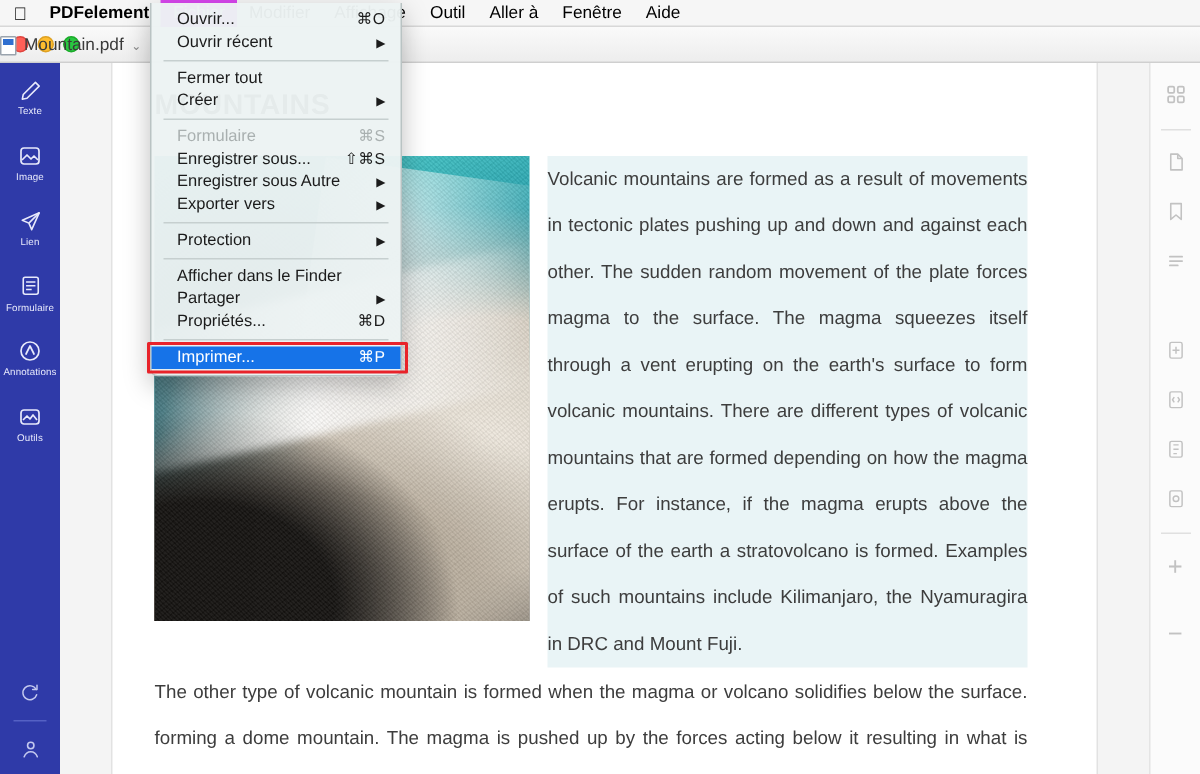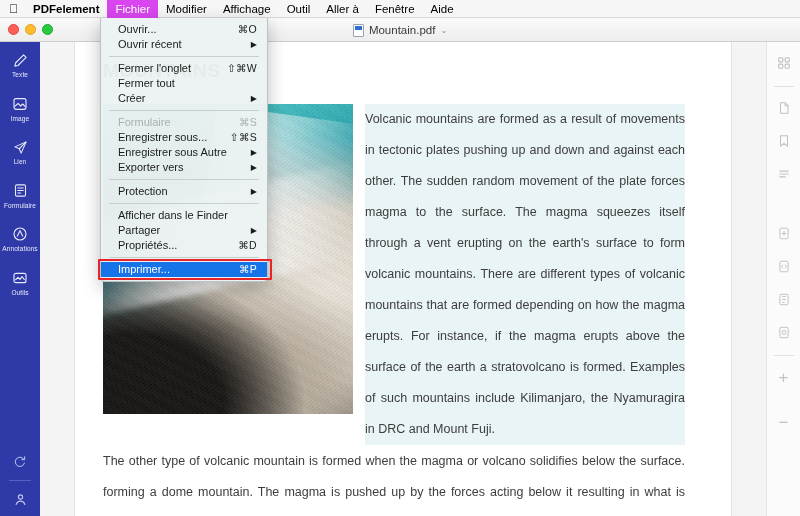--- a/index.html
+++ b/index.html
@@ -34,21 +34,21 @@
     border-bottom:1px solid #cfcfcf;
     z-index:30;
   }
   .lights { position:absolute; left:8px; top:6px; display:flex; gap:6px; }
   .light { width:11px; height:11px; border-radius:50%; }
   .l-red { background:#ff5f57; border:0.5px solid #e0443e; }
   .l-yellow { background:#ffbd2e; border:0.5px solid #dea123; }
   .l-green { background:#28c840; border:0.5px solid #1aab29; }
   .doctitle {
     position:absolute; left:0; top:0; width:800px; height:24px;
-    display:flex; align-items:center; justify-content:center;
+    display:flex; align-items:center; justify-content:flex-start;
     gap:5px; font-size:11.5px; color:#3a3a3a;
   }
   .docicon {
     width:11px; height:13px; background:#fff;
     border:1px solid #9aa3ad; border-radius:1px;
     position:relative; flex:none;
   }
   .docicon:before{
     content:""; position:absolute; left:1px; right:1px; top:1px; height:4px;
     background:#2f6fd0;
@@ -135,21 +135,21 @@
   }
   .full-text {
     position:absolute; left:28px; top:404px; width:582px;
     font-size:12.5px; line-height:30.5px; color:#3d3d3d;
     text-align:justify;
   }
   .hl { background:#e9f4f6; }
 
   
   .menu {
-    position:absolute; left:100px; top:18px; width:168px;
+    position:absolute; left:100px; top:2px; width:168px;
     background:rgba(236,243,243,0.965);
     border:1px solid #b9c3c3;
     border-top:none;
     border-radius:0 0 5px 5px;
     box-shadow:0 6px 18px rgba(0,0,0,.26);
     padding:4px 0 4px;
     font-size:11px; color:#1b1b1b;
     z-index:70;
   }
   .mi {
@@ -360,24 +360,20 @@
       <span class="key">⌘O</span>
     </div>
     <div class="mi">
       <span class="lbl">Ouvrir récent</span>
       <span class="arr">▶</span>
     </div>
 
     <div class="msep"></div>
 
     <div class="mi">
-      <span class="lbl">Fermer l'onglet</span>
-      <span class="key">⇧⌘W</span>
-    </div>
-    <div class="mi">
       <span class="lbl">Fermer tout</span>
       <span class="key"></span>
     </div>
     <div class="mi">
       <span class="lbl">Créer</span>
       <span class="arr">▶</span>
     </div>
 
     <div class="msep"></div>
 

